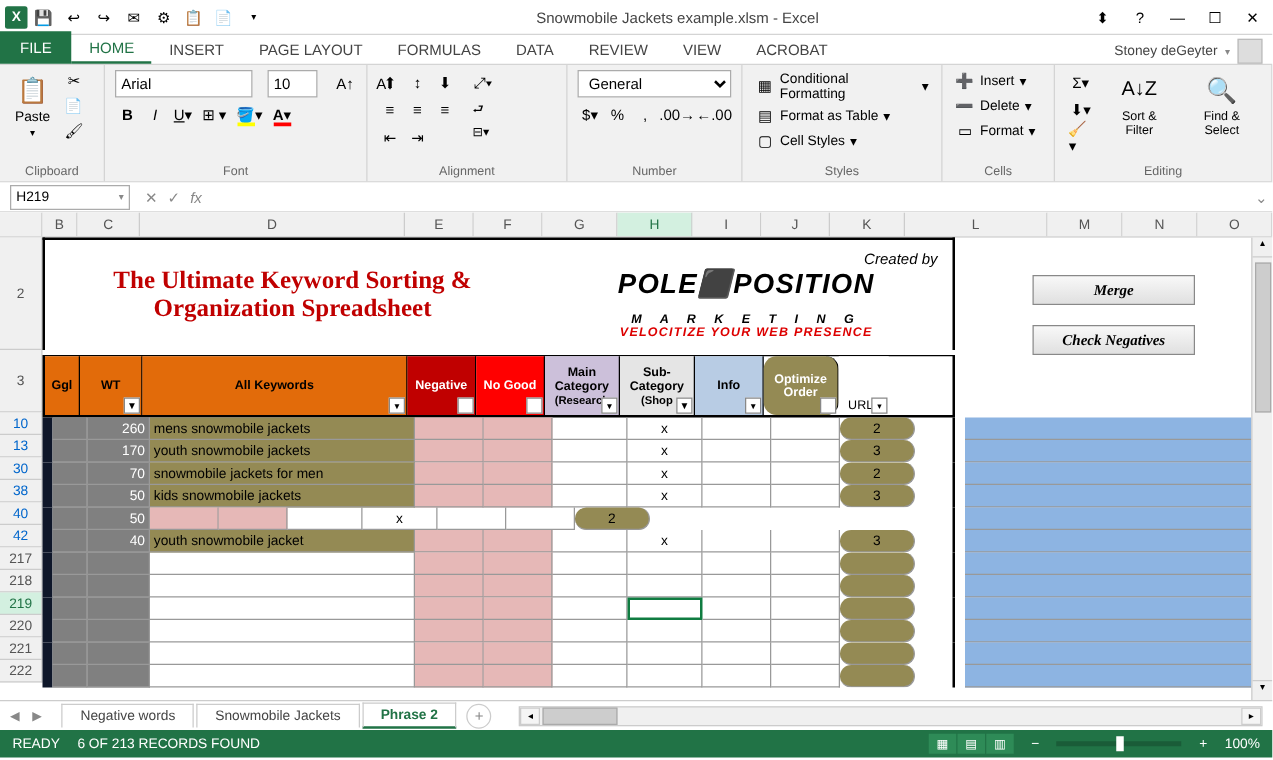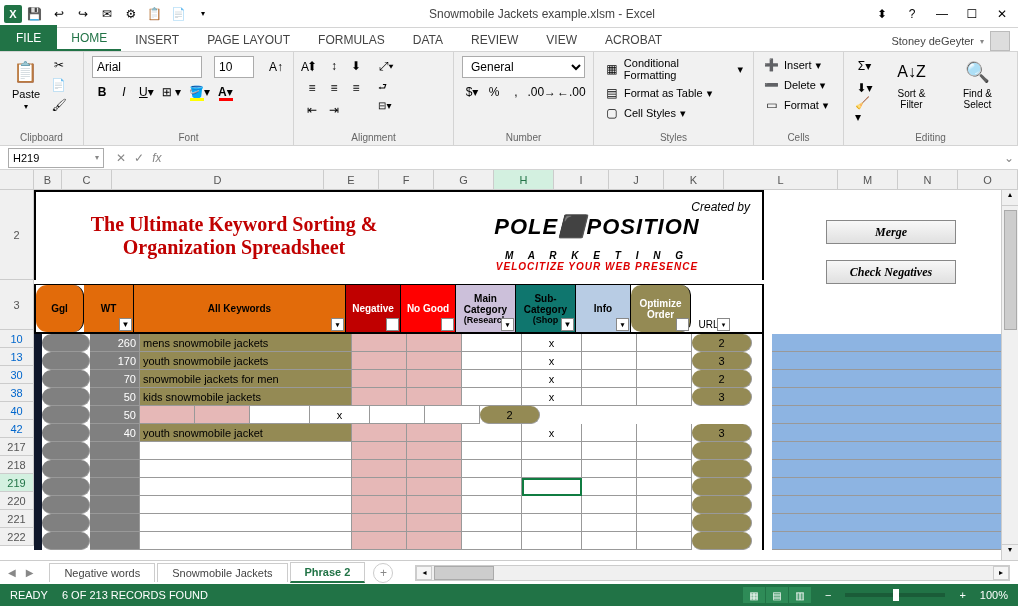--- a/index.html
+++ b/index.html
@@ -79,21 +79,21 @@
 .dcell { border-right: 1px solid #999; border-bottom: 1px solid #999; display: flex; align-items: center; padding: 0 3px; font-size: 11px; overflow: hidden; }
 .dcell.center { justify-content: center; }
 .dcell.right { justify-content: flex-end; }
 .active-cell-border { border: 2px solid #107c41 !important; }
 
 
 .bg-orange { background: #e26b0a; color: #000; }
 .bg-red1 { background: #c00000; color: #fff; }
 .bg-red2 { background: #ff0000; color: #fff; }
 .bg-lav { background: #ccc0da; }
-.bg-olive1 { background: #0f766e; }
+.bg-olive1 { background: #e5e5e5; }
 .bg-green { background: #c4d79b; }
 .bg-blue { background: #b8cce4; }
 .bg-olive2 { background: #948a54; color: #fff; }
 .bg-grey { background: #808080; color: #fff; }
 .bg-keyword { background: #948a54; }
 .bg-pink { background: #e6b8b7; }
 .bg-urlblue { background: #8db4e2; }
 .bg-opt { background: #948a54; }
 
 
@@ -111,21 +111,21 @@
 
 
 .status-bar { height: 22px; background: #217346; color: #fff; display: flex; align-items: center; padding: 0 10px; font-size: 11px; gap: 14px; }
 .status-bar .spacer { flex: 1; }
 .view-btns { display: flex; gap: 1px; }
 .view-btn { width: 22px; height: 16px; background: #2e8b57; display: flex; align-items: center; justify-content: center; cursor: pointer; font-size: 10px; }
 .zoom-slider { width: 100px; height: 4px; background: #1a5c38; position: relative; }
 .zoom-thumb { position: absolute; top: -4px; left: 48px; width: 6px; height: 12px; background: #fff; }
 
 
-.w-ggl { width: 48px; border-radius: 11px; }
+.w-ggl { width: 28px; }
 .w-wt { width: 50px; }
 .w-kw { width: 212px; }
 .w-neg { width: 55px; }
 .w-ng { width: 55px; }
 .w-main { width: 60px; }
 .w-sub { width: 60px; }
 .w-prod { width: 55px; }
 .w-info { width: 55px; }
 .w-opt { width: 60px; border-radius: 10px; }
 </style>

